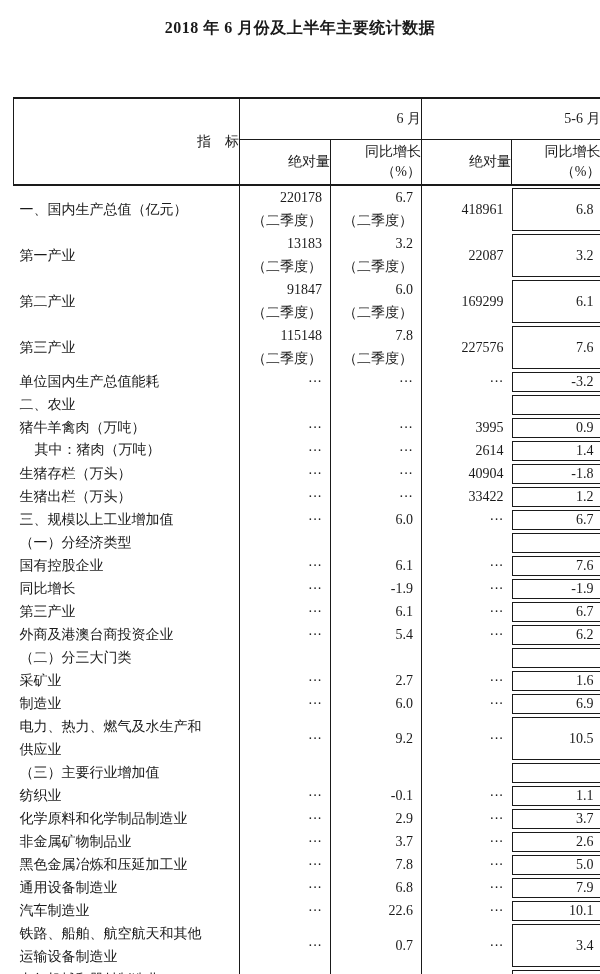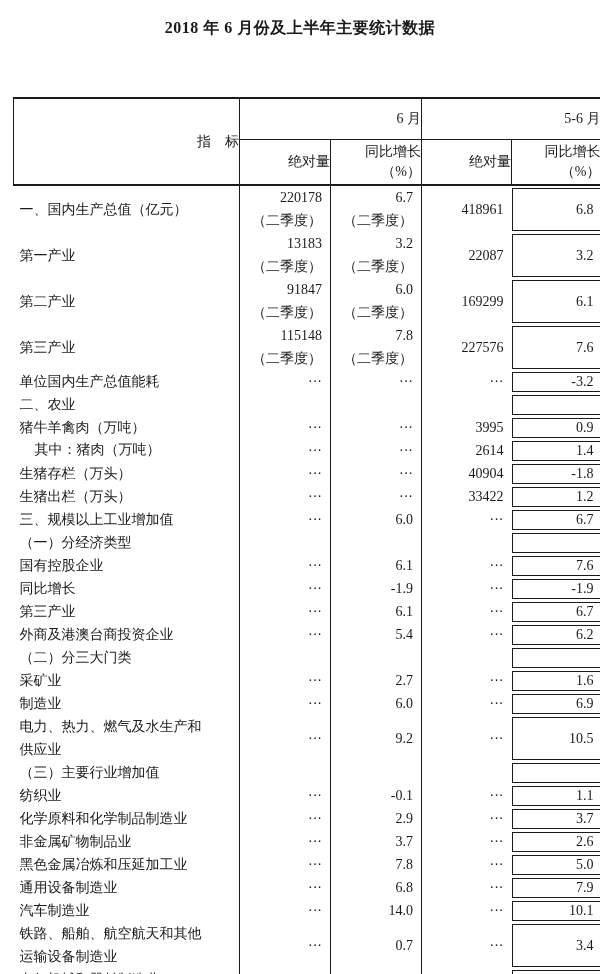--- a/index.html
+++ b/index.html
@@ -274,21 +274,21 @@
       <tr>
         <td class="c1">通用设备制造业</td>
         <td class="c2">···</td>
         <td class="c3">6.8</td>
         <td class="c4">···</td>
         <td class="c5"><div class="box">7.9</div></td>
       </tr>
       <tr>
         <td class="c1">汽车制造业</td>
         <td class="c2">···</td>
-        <td class="c3">14.0</td>
+        <td class="c3">22.6</td>
         <td class="c4">···</td>
         <td class="c5"><div class="box">10.1</div></td>
       </tr>
       <tr>
         <td class="c1">铁路、船舶、航空航天和其他
 运输设备制造业</td>
         <td class="c2">···</td>
         <td class="c3">0.7</td>
         <td class="c4">···</td>
         <td class="c5"><div class="box">3.4</div></td>

